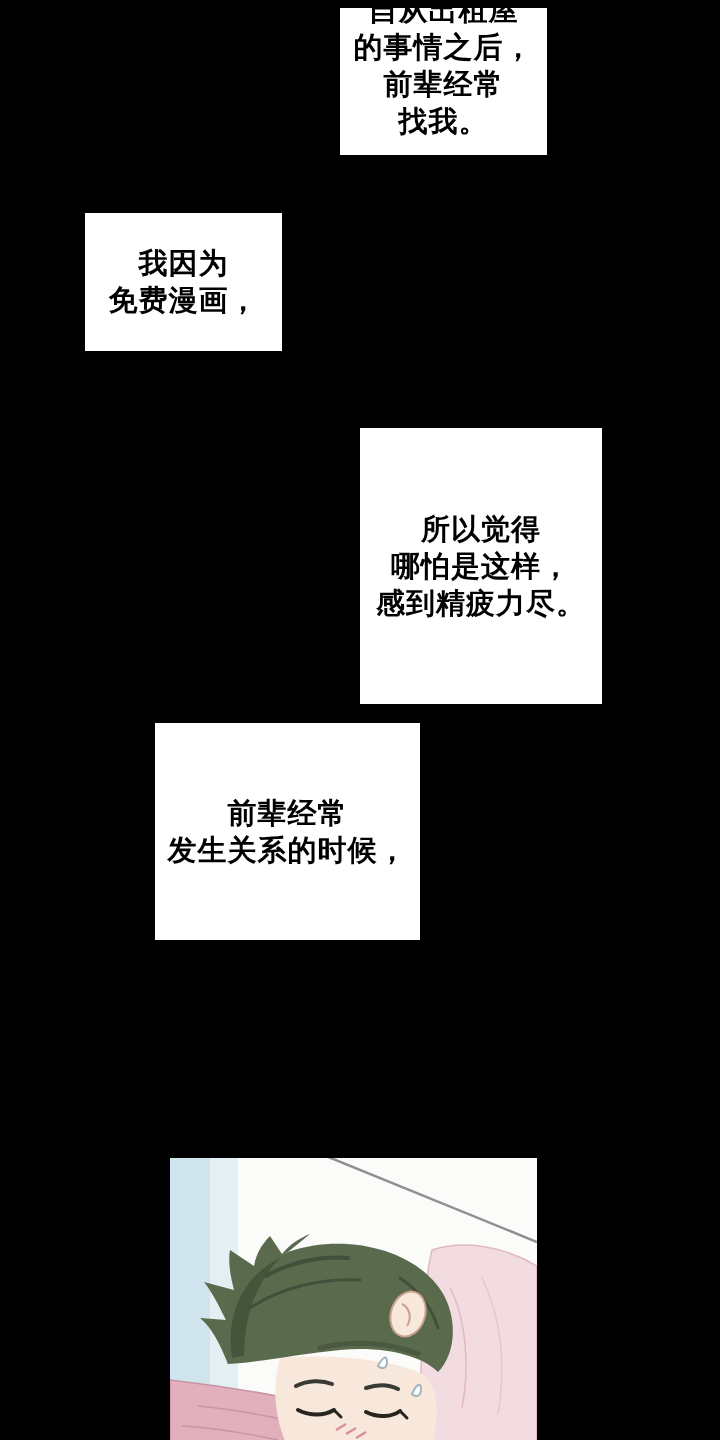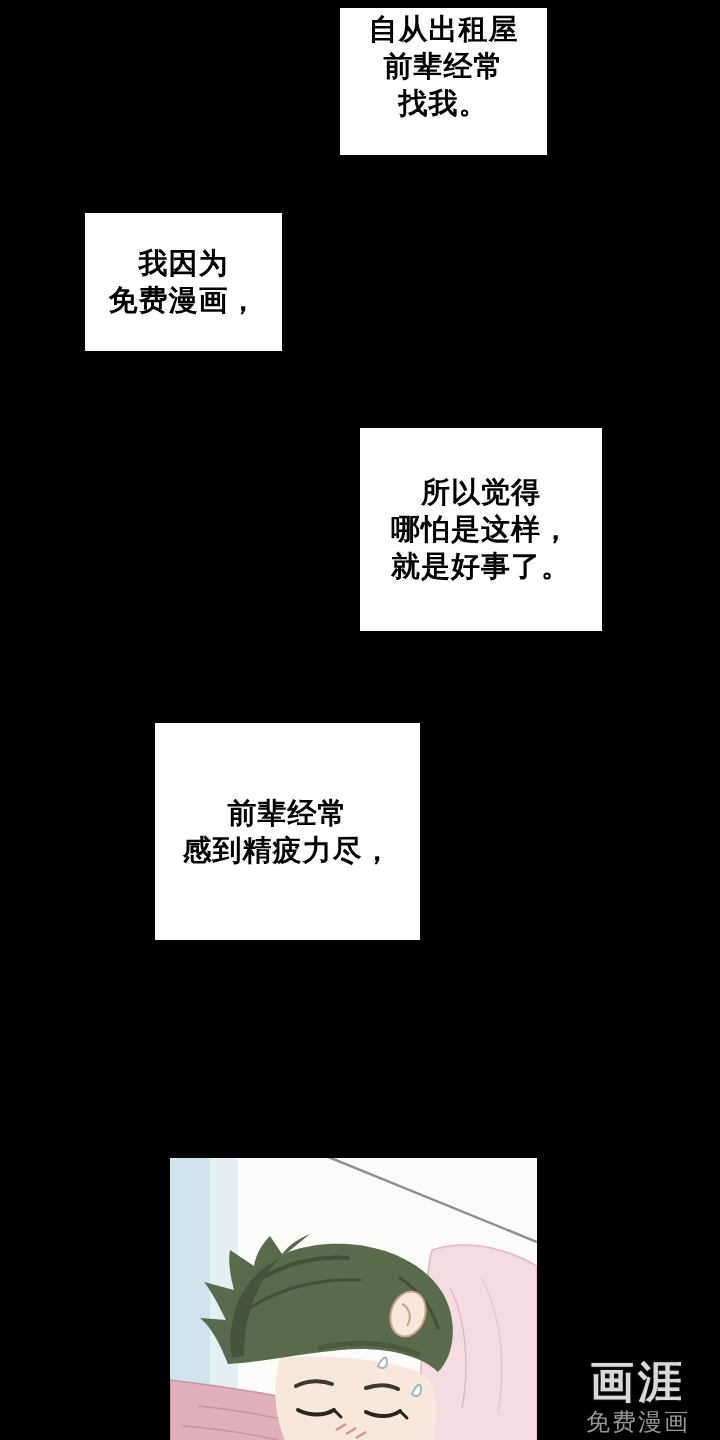--- a/index.html
+++ b/index.html
@@ -27,21 +27,21 @@
     text-align: center;
     font-size: 29px;
     font-weight: 700;
     line-height: 37px;
     letter-spacing: 1px;
   }
   .narr-line { display: block; white-space: nowrap; }
 
   #box1 { left: 340px; top: -31px; width: 207px; height: 178px; }
   #box2 { left: 85px;  top: 205px; width: 197px; height: 138px; }
-  #box3 { left: 360px; top: 420px; width: 242px; height: 203px; }
+  #box3 { left: 360px; top: 420px; width: 242px; height: 276px; }
   #box4 { left: 155px; top: 715px; width: 265px; height: 217px; }
 
   .comic-panel {
     position: absolute;
     left: 170px;
     top: 1150px;
     width: 367px;
     height: 290px;
     background: #fbfbf9;
     overflow: hidden;
@@ -74,38 +74,39 @@
     line-height: 1;
   }
 </style>
 </head>
 <body>
 
 <div class="page">
 
   <div class="narr-box" id="box1">
     <span class="narr-line">自从出租屋</span>
+    <span class="narr-line">的事情之后，</span>
     <span class="narr-line">前辈经常</span>
     <span class="narr-line">找我。</span>
   </div>
 
   <div class="narr-box" id="box2">
     <span class="narr-line">我因为</span>
     <span class="narr-line">免费漫画，</span>
   </div>
 
   <div class="narr-box" id="box3">
     <span class="narr-line">所以觉得</span>
     <span class="narr-line">哪怕是这样，</span>
-    <span class="narr-line">就是好事了。</span>
+    <span class="narr-line">感到精疲力尽。</span>
   </div>
 
   <div class="narr-box" id="box4">
     <span class="narr-line">前辈经常</span>
-    <span class="narr-line">感到精疲力尽，</span>
+    <span class="narr-line">发生关系的时候，</span>
   </div>
 
   <div class="comic-panel">
     <svg viewBox="0 0 367 290" width="367" height="290" xmlns="http://www.w3.org/2000/svg">
 
       <rect x="0" y="0" width="367" height="290" fill="#fbfbf9"></rect>
 
       <rect x="0" y="0" width="40" height="290" fill="#cfe4ec"></rect>
       <rect x="40" y="0" width="28" height="290" fill="#e4eff4"></rect>
 
@@ -154,18 +155,14 @@
 
       <path d="M166,272 L176,266 M176,276 L186,270 M186,280 L196,274" stroke="#d98f9b" stroke-width="2.5"></path>
 
       <g>
         <path d="M242,236 C246,227 251,223 251,231 C251,238 246,240 242,236 Z" fill="#ffffff" stroke="#9fb6c0" stroke-width="2"></path>
         <path d="M208,208 C212,200 217,196 217,204 C217,210 212,212 208,208 Z" fill="#ffffff" stroke="#9fb6c0" stroke-width="2"></path>
       </g>
     </svg>
   </div>
 
-  <div class="watermark">
-    <div class="watermark-logo">画涯</div>
-    <div class="watermark-sub">免费漫画</div>
-  </div>
 
 </div>
 
 </body></html>

